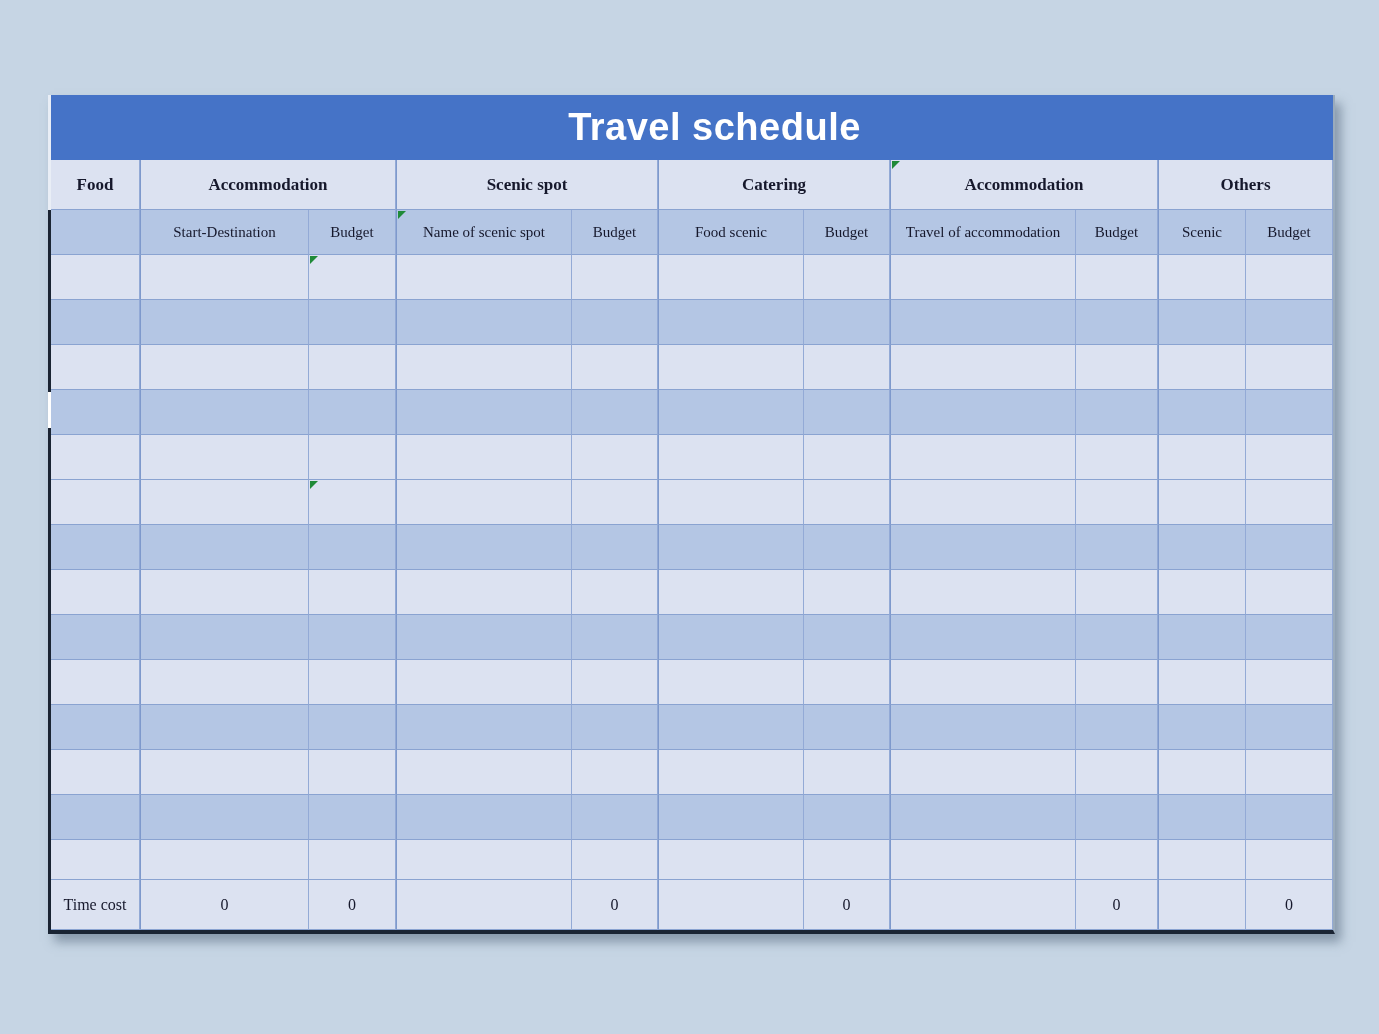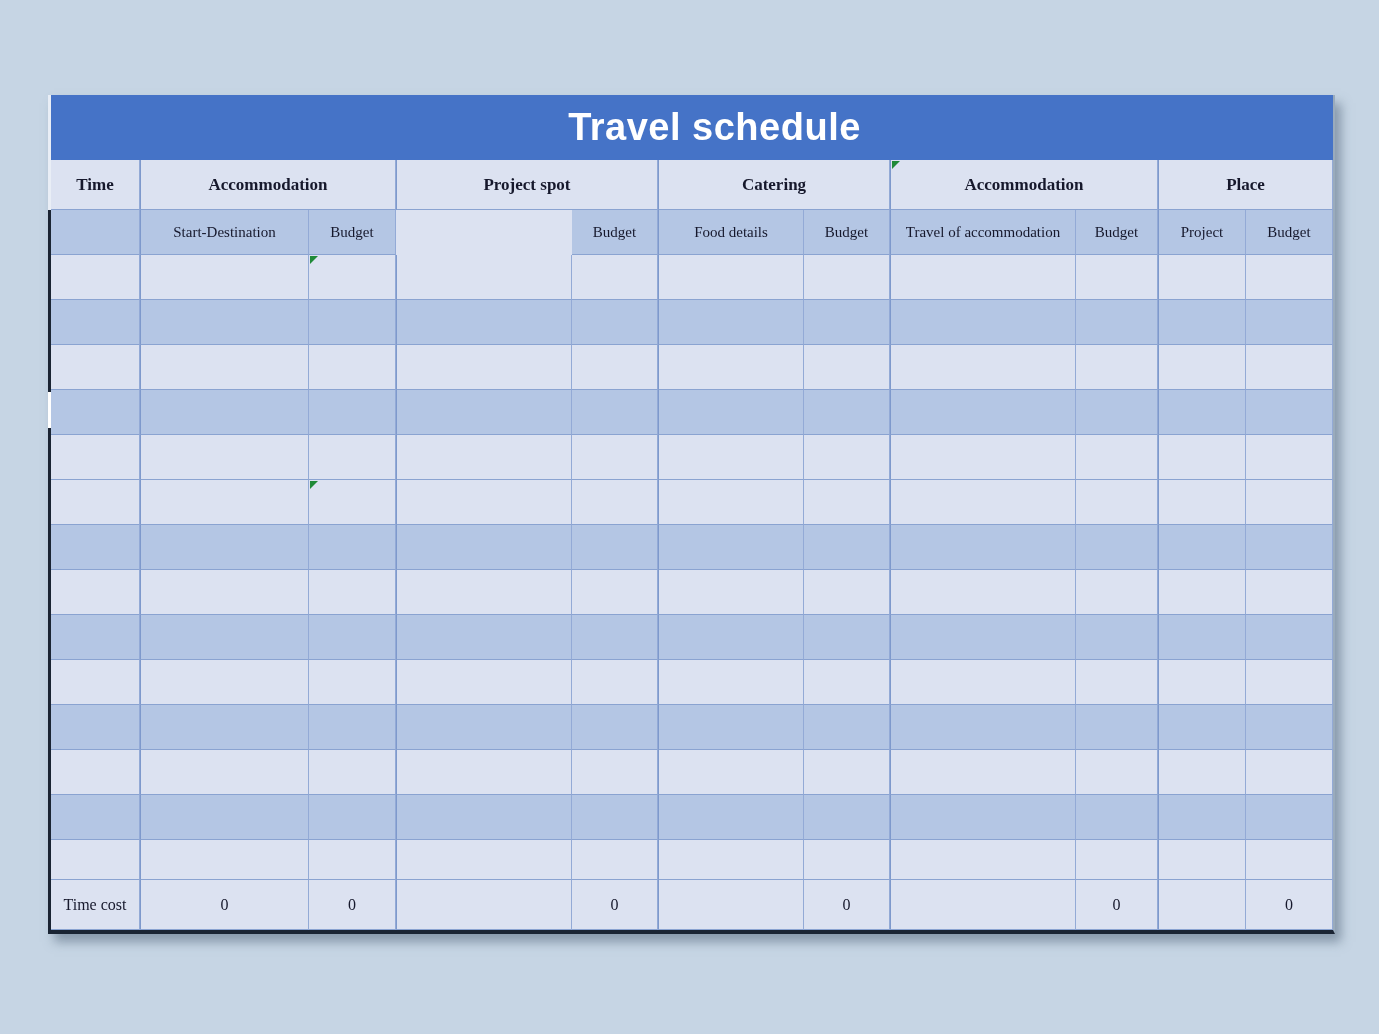--- a/index.html
+++ b/index.html
@@ -96,35 +96,36 @@
   }
 </style>
 </head>
 <body>
 
 <div class="sheet">
   <div class="edge-light"></div>
   <div class="edge-notch"></div>
   <div class="title-bar">Travel schedule</div>
   <div class="grid" id="grid" style="grid-template-columns: 89px 169px 87px 176px 86px 146px 86px 186px 82px 88px 87px; grid-template-rows: 50px 45px 45px 45px 45px 45px 45px 45px 45px 45px 45px 45px 45px 45px 45px 40px 50px;">
-      <div class="cell light group-hdr" style="grid-area: 1 / 1 / auto / span 1;">Time</div>
+      <div class="cell light group-hdr" style="grid-area: 1 / 1 / auto / span 1;">Food</div>
       <div class="cell light group-hdr gb" style="grid-area: 1 / 2 / auto / span 2;">Accommodation</div>
-      <div class="cell light group-hdr gb" style="grid-area: 1 / 4 / auto / span 2;">Project spot</div>
+      <div class="cell light group-hdr gb" style="grid-area: 1 / 4 / auto / span 2;">Scenic spot</div>
       <div class="cell light group-hdr gb" style="grid-area: 1 / 8 / auto / span 2;">Accommodation<span class="marker"></span></div>
       <div class="cell light group-hdr gb" style="grid-area: 1 / 6 / auto / span 2;">Catering</div>
-      <div class="cell light group-hdr gb" style="grid-area: 1 / 10 / auto / span 2;">Place</div>
+      <div class="cell light group-hdr gb" style="grid-area: 1 / 10 / auto / span 2;">Others</div>
       <div class="cell dark sub-hdr" style="grid-area: 2 / 1;"></div>
       <div class="cell dark sub-hdr gb" style="grid-area: 2 / 2;">Start-Destination</div>
       <div class="cell dark sub-hdr" style="grid-area: 2 / 3;">Budget</div>
+      <div class="cell dark sub-hdr gb" style="grid-area: 2 / 4;">Name of scenic spot<span class="marker"></span></div>
       <div class="cell dark sub-hdr" style="grid-area: 2 / 5;">Budget</div>
-      <div class="cell dark sub-hdr gb" style="grid-area: 2 / 6;">Food details</div>
+      <div class="cell dark sub-hdr gb" style="grid-area: 2 / 6;">Food scenic</div>
       <div class="cell dark sub-hdr" style="grid-area: 2 / 7;">Budget</div>
       <div class="cell dark sub-hdr gb" style="grid-area: 2 / 8;">Travel of accommodation</div>
       <div class="cell dark sub-hdr" style="grid-area: 2 / 9;">Budget</div>
-      <div class="cell dark sub-hdr gb" style="grid-area: 2 / 10;">Project</div>
+      <div class="cell dark sub-hdr gb" style="grid-area: 2 / 10;">Scenic</div>
       <div class="cell dark sub-hdr" style="grid-area: 2 / 11;">Budget</div>
       <div class="cell light" style="grid-area: 3 / 1;"></div>
       <div class="cell light gb" style="grid-area: 3 / 2;"></div>
       <div class="cell light" style="grid-area: 3 / 3;">
         <span class="marker"></span>
       </div>
       <div class="cell light gb" style="grid-area: 3 / 4;"></div>
       <div class="cell light" style="grid-area: 3 / 5;"></div>
       <div class="cell light gb" style="grid-area: 3 / 6;"></div>
       <div class="cell light" style="grid-area: 3 / 7;"></div>

